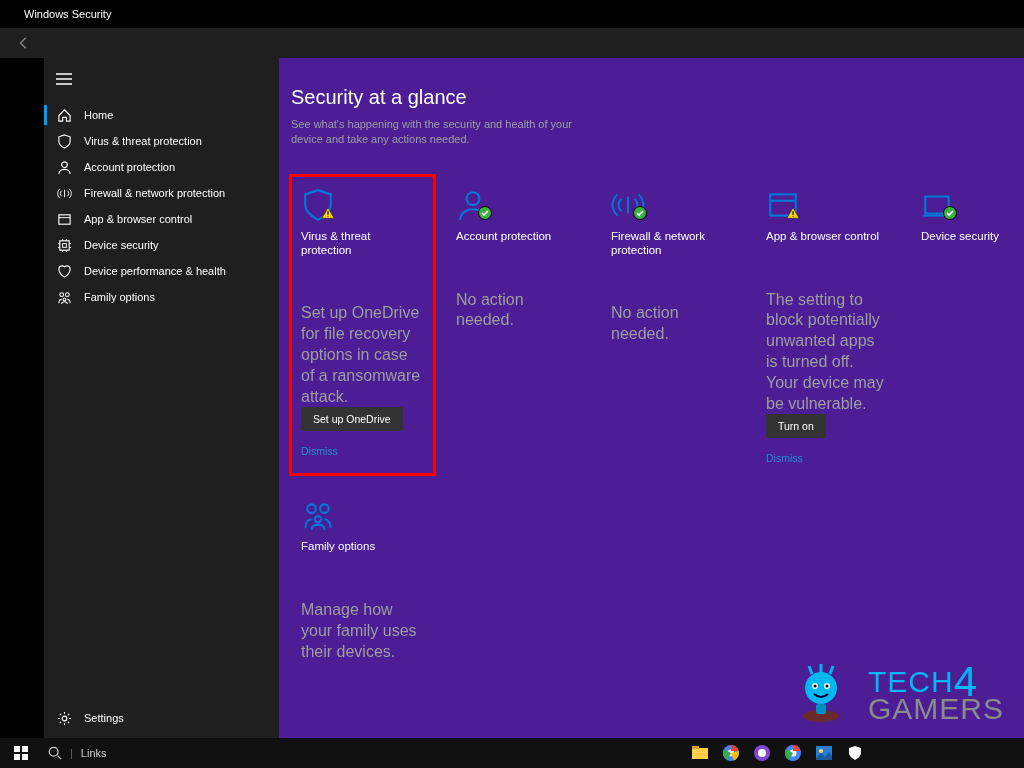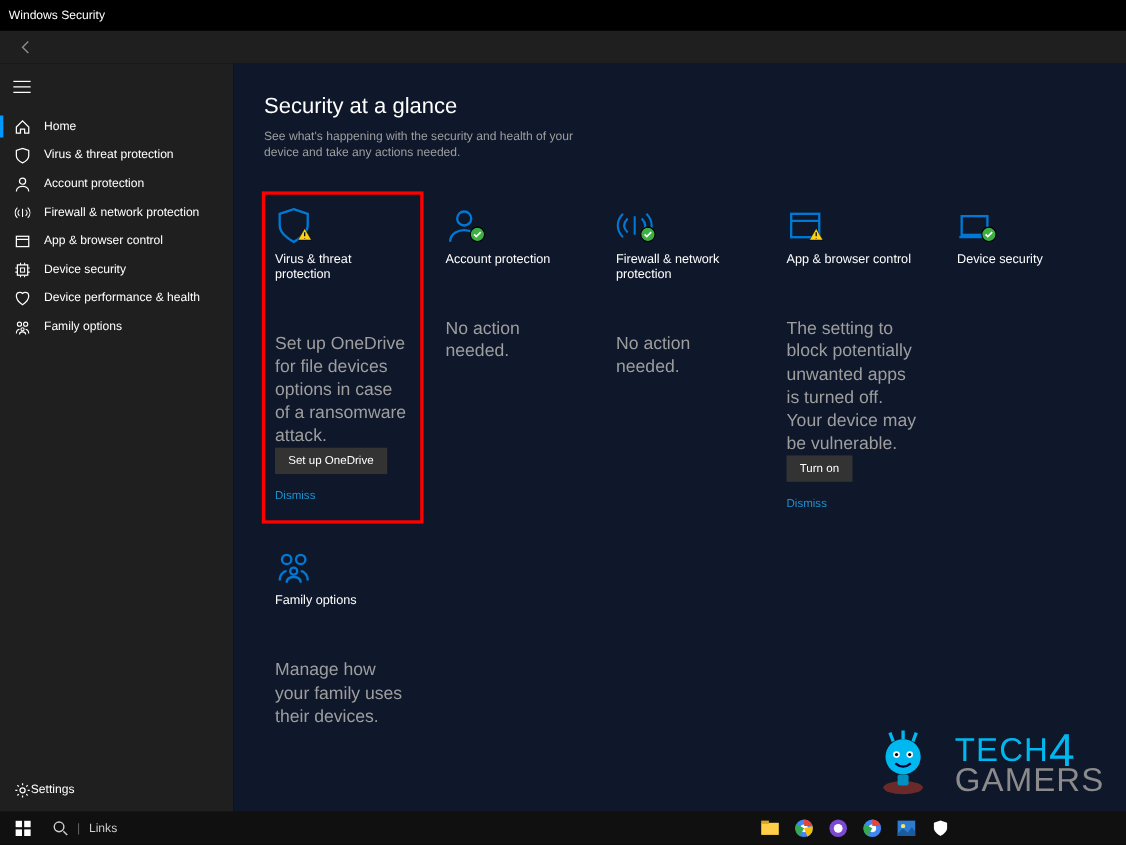--- a/index.html
+++ b/index.html
@@ -1,29 +1,29 @@
 <!DOCTYPE html>
 <html><head>
 <meta charset="utf-8">
 <style>
   * { box-sizing: border-box; margin: 0; padding: 0; font-family: "Segoe UI", Tahoma, sans-serif; }
   html, body { width: 1024px; height: 768px; background: #000; color: #fff; overflow: hidden; }
   .window { width: 1024px; height: 738px; background: #000; position: relative; }
-  .titlebar { height: 28px; background: #000; display: flex; align-items: center; padding: 0 8px; font-size: 11px; color: #fff; }
+  .titlebar { height: 28px; background: #000; display: flex; align-items: center; padding: 0 24px; font-size: 11px; color: #fff; }
   .topstrip { height: 30px; background: #1f1f1f; display: flex; align-items: center; padding-left: 14px; }
   .back-btn { width: 20px; height: 20px; display: flex; align-items: center; justify-content: center; color: #8a8a8a; }
   .body { display: flex; height: 680px; }
-  .sidebar { width: 212px; background: #1f1f1f; display: flex; flex-direction: column; padding-top: 4px; position: relative; }
+  .sidebar { width: 235px; background: #1f1f1f; display: flex; flex-direction: column; padding-top: 4px; position: relative; margin-left: 44px; }
   .hamburger { width: 40px; height: 34px; display: flex; align-items: center; justify-content: center; color: #fff; margin-bottom: 6px; }
   .nav { flex: 1; }
   .nav-item { height: 26px; display: flex; align-items: center; padding-left: 12px; gap: 12px; font-size: 11px; color: #fff; cursor: pointer; position: relative; }
   .nav-item.active::before { content: ""; position: absolute; left: 0; top: 3px; bottom: 3px; width: 3px; background: #0099ff; }
   .nav-icon { width: 16px; height: 16px; display: flex; align-items: center; justify-content: center; color: #fff; }
-  .settings-row { height: 40px; display: flex; align-items: center; padding-left: 12px; font-size: 11px; color: #fff; cursor: pointer; }
-  .main { flex: 1; background: #0f172a; padding: 28px 0 0 28px; overflow: hidden; position: relative; }
+  .settings-row { height: 40px; display: flex; align-items: center; padding-left: 12px; gap: 12px; font-size: 11px; color: #fff; cursor: pointer; }
+  .main { flex: 1; background: #4c1d95; padding: 28px 0 0 12px; overflow: hidden; position: relative; }
   .page-title { font-size: 20px; font-weight: 400; color: #fff; margin-bottom: 8px; }
   .page-sub { font-size: 11px; color: #9e9e9e; line-height: 1.4; max-width: 300px; margin-bottom: 28px; }
   .tiles { display: flex; flex-wrap: wrap; gap: 12px; width: 780px; }
   .tile { width: 143px; min-height: 150px; padding: 12px 10px 10px 10px; background: transparent; position: relative; }
   .tile.highlight { outline: 3px solid #ff0000; outline-offset: -1px; }
   .tile-icon { height: 34px; margin-bottom: 8px; position: relative; }
   .tile-icon svg { display: block; }
   .badge { position: absolute; width: 14px; height: 14px; border-radius: 50%; display: flex; align-items: center; justify-content: center; left: 20px; top: 18px; }
   .badge.warn { background: transparent; }
   .badge.ok { background: #3cb043; border: 1px solid #000; left: 22px; top: 18px; }
@@ -177,21 +177,21 @@
                 <path d="M16 2 L28 6 V16 C28 24 16 30 16 30 C16 30 4 24 4 16 V6 Z" fill="none" stroke="#0078d4" stroke-width="2"></path>
               </svg>
             <span class="badge warn">
               <svg width="16" height="16" viewBox="0 0 16 16">
                   <path d="M8 2 L15 14 H1 Z" fill="#fcd116" stroke="#000" stroke-width="0.5"></path>
                   <path d="M8 6v4M8 12v0.5" stroke="#000" stroke-width="1.3"></path>
                 </svg>
             </span>
           </div>
           <div class="tile-title">Virus &amp; threat protection</div>
-          <div class="tile-desc">Set up OneDrive for file devices options in case of a ransomware attack.</div>
+          <div class="tile-desc">Set up OneDrive for file recovery options in case of a ransomware attack.</div>
           <button class="tile-btn">Set up OneDrive</button>
           <a class="tile-link">Dismiss</a>
         </div>
 
         <div class="tile">
           <div class="tile-icon">
             <svg width="34" height="34" viewBox="0 0 32 32">
                 <circle cx="16" cy="10" r="6" fill="none" stroke="#0078d4" stroke-width="2"></circle>
                 <path d="M4 30 C4 22 12 20 16 20 C20 20 28 22 28 30" fill="none" stroke="#0078d4" stroke-width="2"></path>
               </svg>

